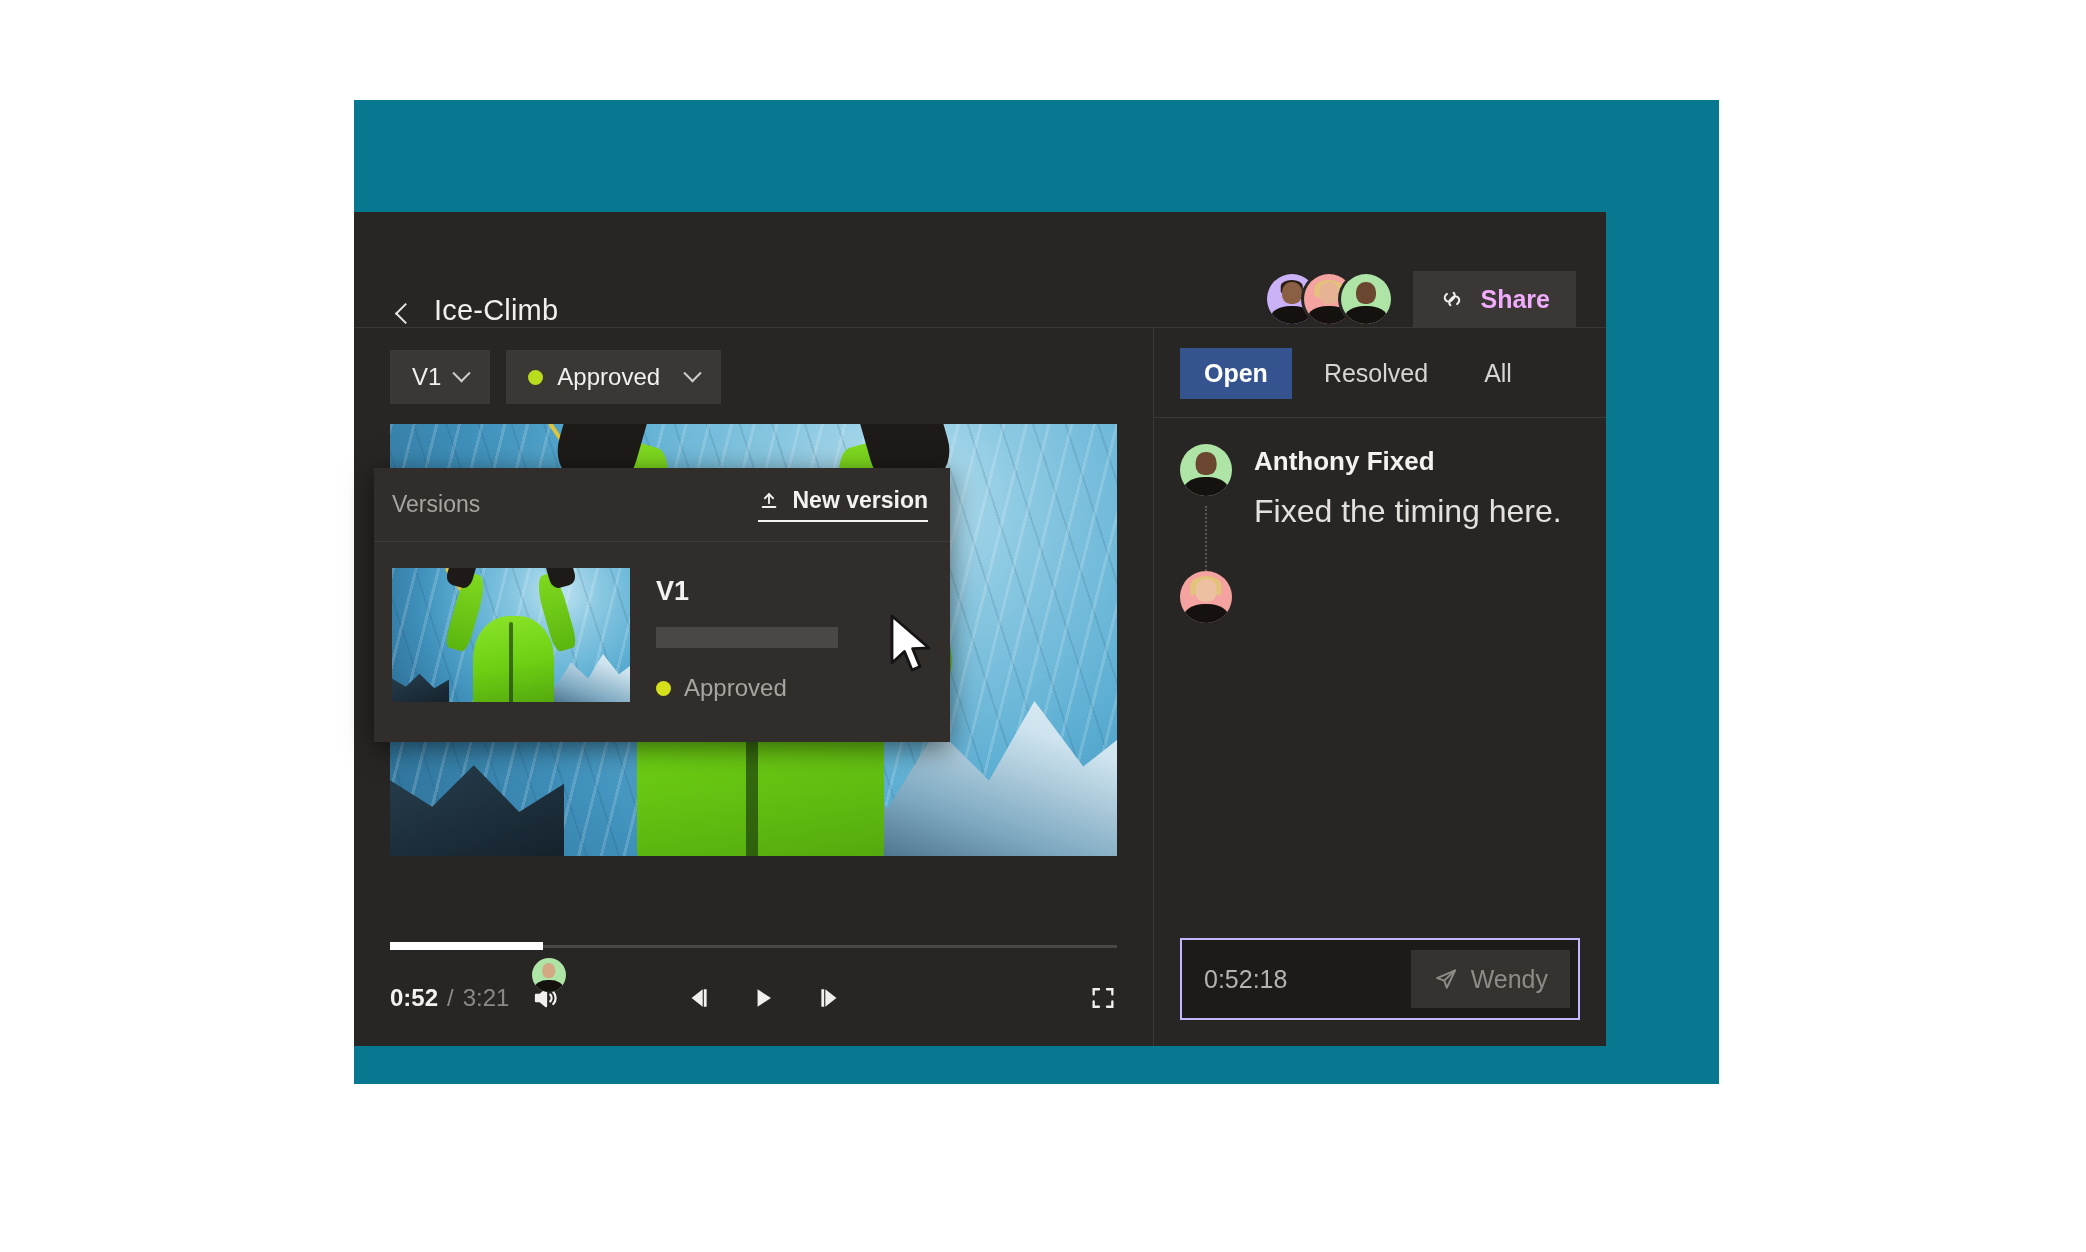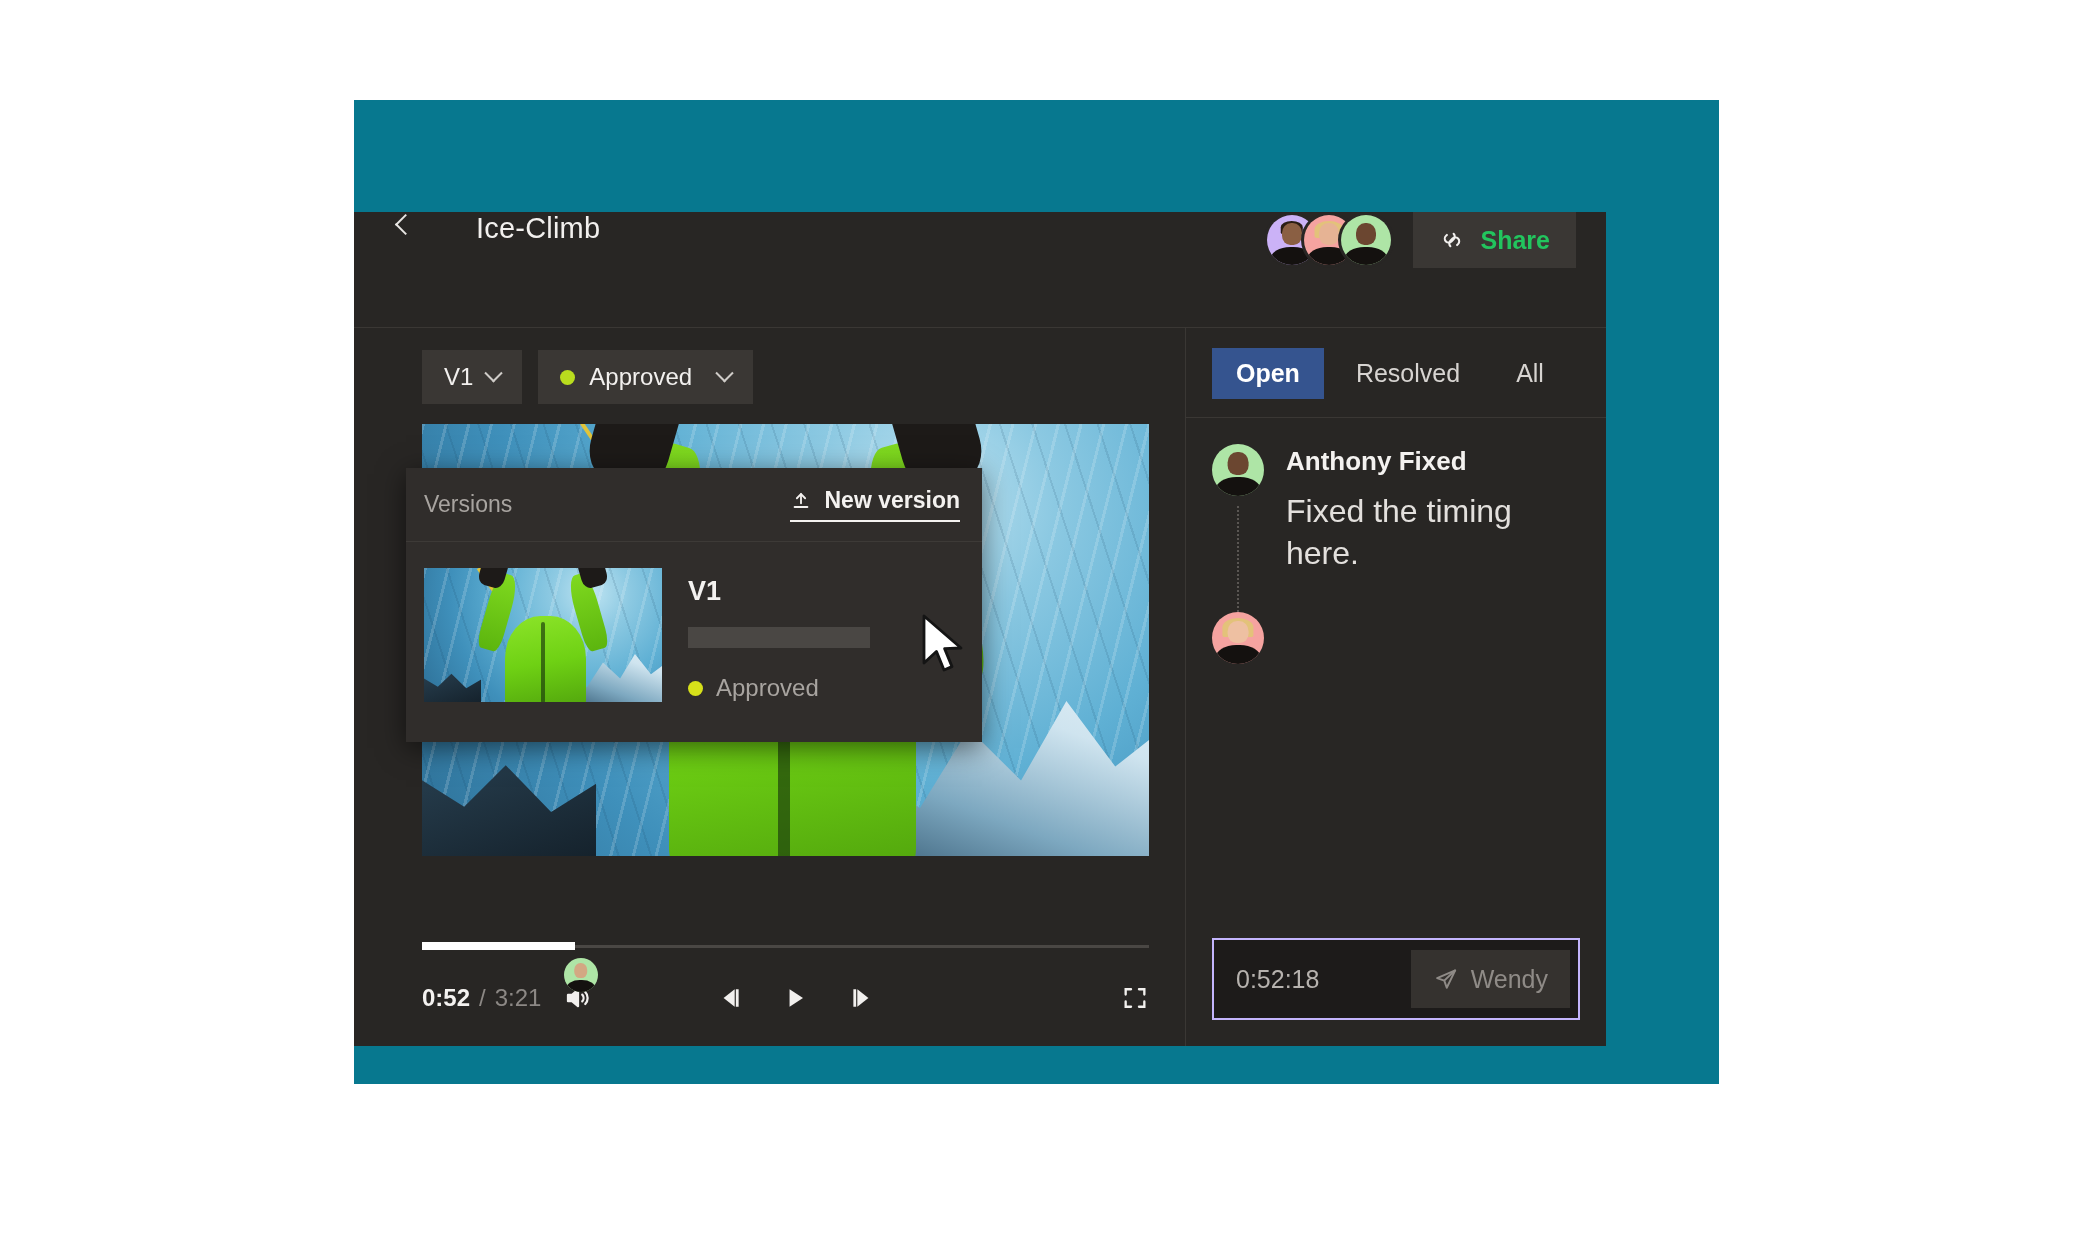--- a/index.html
+++ b/index.html
@@ -26,25 +26,24 @@
     background: #282624;
     display: flex;
     flex-direction: column;
   }
 
   
   .topbar {
     height: 116px;
     flex: 0 0 116px;
     display: flex;
-    align-items: flex-start;
+    align-items: flex-end;
     padding: 0 30px 0 36px;
     background: #282624;
     border-bottom: 1px solid #3a3734;
-    gap: 42px;
   }
   .back-chevron {
     width: 26px; height: 26px;
     position: relative;
     cursor: pointer;
     flex: 0 0 26px;
   }
   .back-chevron::before {
     content: "";
     position: absolute;
@@ -109,24 +108,24 @@
     display: flex;
     align-items: center;
     gap: 16px;
     background: #3a3734;
     border: none;
     padding: 0 26px;
     height: 56px;
     cursor: pointer;
     font-family: inherit;
   }
-  .share-label { font-size: 25px; color: #22c55e; font-weight: bold; }
-
-  
-  .body-split { flex: 1; display: flex; min-height: 0; margin-left: 32px; }
+  .share-label { font-size: 25px; color: #f0abfc; font-weight: bold; }
+
+  
+  .body-split { flex: 1; display: flex; min-height: 0; }
 
   
   .player-col {
     width: 800px;
     flex: 0 0 800px;
     display: flex;
     flex-direction: column;
     position: relative;
     background: #282624;
     border-right: 1px solid #3a3734;

